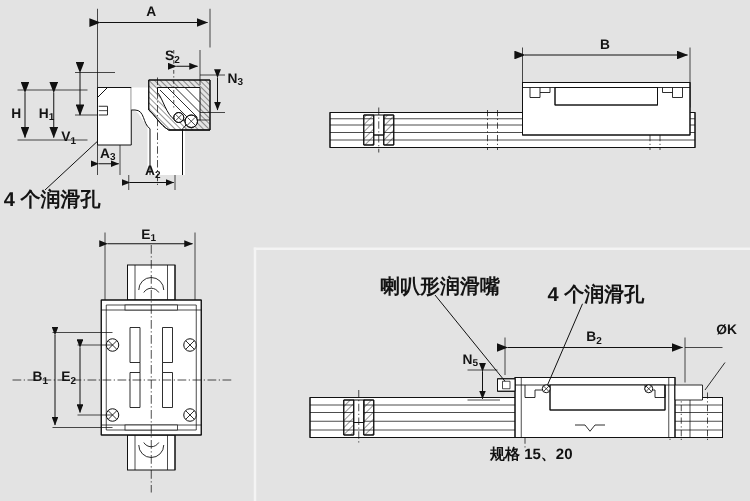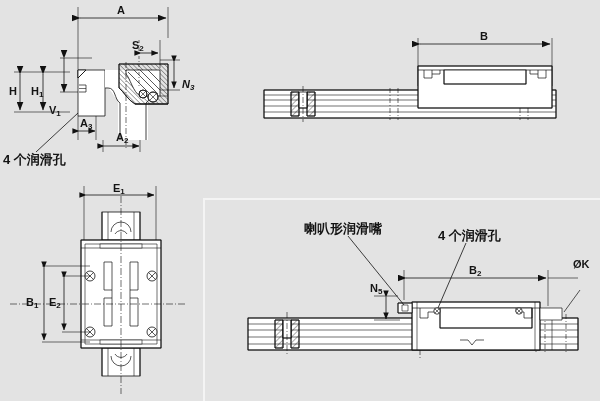--- a/index.html
+++ b/index.html
@@ -15,21 +15,21 @@
   .lbl{
     position:absolute;
     font-size:11px;font-weight:bold;
     color:#141414;
     white-space:nowrap;
     line-height:1;
   }
   .lbl .sub{font-size:8px;vertical-align:-2px;font-weight:bold;}
   .cn{
     position:absolute;
-    font-size:13px;font-weight:bold;
+    font-size:16px;font-weight:bold;
     color:#141414;white-space:nowrap;line-height:1;
   }
   .cap{
     position:absolute;
     font-size:12px;font-weight:bold;
     color:#111;white-space:nowrap;
   }
   .panel-border{
     position:absolute;
     border:2px solid #f4f4f4;
@@ -346,21 +346,21 @@
   <div class="lbl" style="left:117px;top:5px;"><span>A</span></div>
 
   <div class="lbl" style="left:9px;top:86px;"><span>H</span></div>
 
   <div class="lbl" style="left:31px;top:86px;"><span>H</span><span class="sub">1</span></div>
 
   <div class="lbl" style="left:49px;top:69px;margin-top:36px;"><span>V</span><span class="sub">1</span></div>
 
   <div class="lbl" style="left:132px;top:40px;"><span>S</span><span class="sub">2</span></div>
 
-  <div class="lbl" style="left:182px;top:79px;font-style:italic;"><span>N</span><span class="sub">3</span></div>
+  <div class="lbl" style="left:182px;top:58px;"><span>N</span><span class="sub">3</span></div>
 
   <div class="lbl" style="left:116px;top:132px;"><span>A</span><span class="sub">2</span></div>
 
   <div class="lbl" style="left:80px;top:118px;"><span>A</span><span class="sub">3</span></div>
 
   <div class="cn" style="left:3px;top:153px;">4 个润滑孔</div>
 
   <div class="lbl" style="left:480px;top:31px;"><span>B</span></div>
 
 
@@ -373,14 +373,15 @@
   <div class="cn" style="left:304px;top:222px;text-align:right;">喇叭形润滑嘴</div>
 
   <div class="cn" style="left:438px;top:229px;">4 个润滑孔</div>
 
   <div class="lbl" style="left:370px;top:283px;"><span>N</span><span class="sub">5</span></div>
 
   <div class="lbl" style="left:469px;top:265px;"><span>B</span><span class="sub">2</span></div>
 
   <div class="lbl" style="left:573px;top:259px;"><span>ØK</span></div>
 
+  <div class="cap" style="left:392px;top:355px;">规格 15、20</div>
 
 </div>
 
 </body></html>

